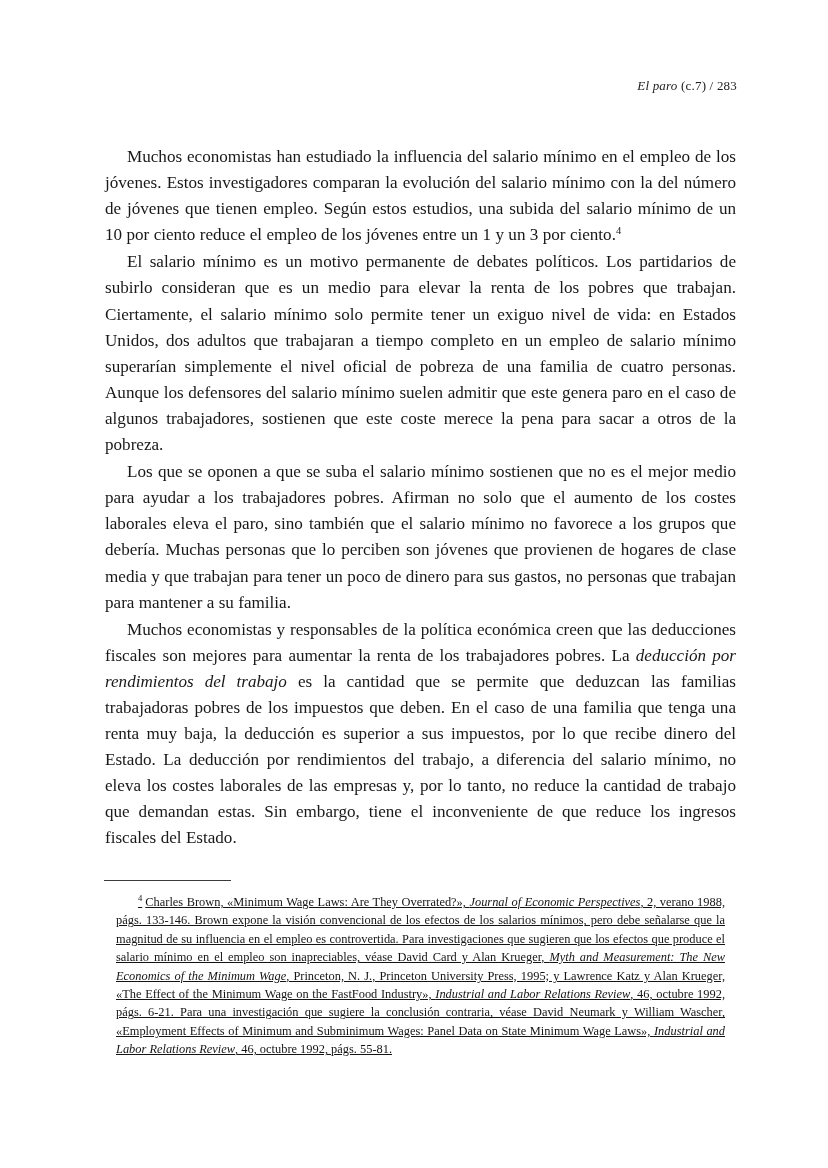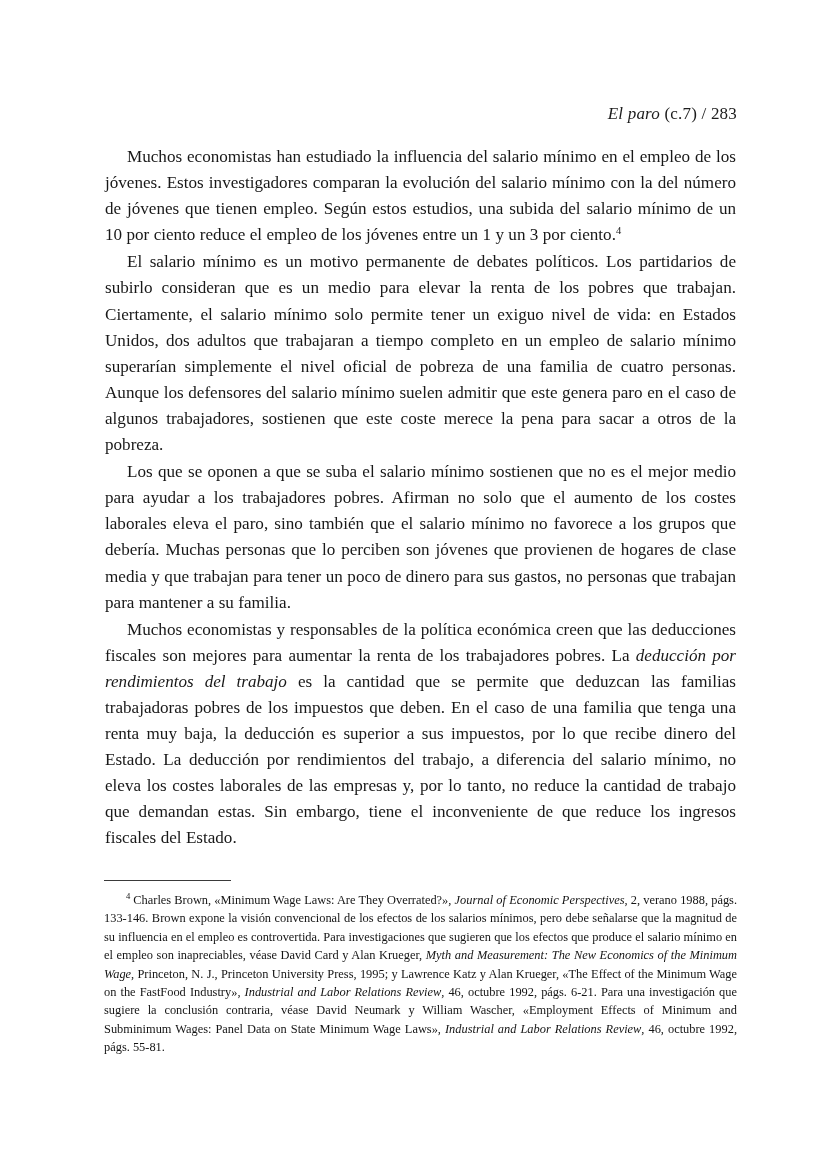--- a/index.html
+++ b/index.html
@@ -20,24 +20,24 @@
     position: absolute;
     left: 0; top: 0;
     width: 828px;
     height: 1168px;
   }
 
   
   .running-head {
     position: absolute;
     left: 104px;
-    top: 104px;
+    top: 76px;
     width: 633px;
     text-align: right;
-    font-size: 17px;
+    font-size: 13px;
     line-height: 20px;
     color: #1c1c1c;
     letter-spacing: 0.2px;
     white-space: nowrap;
   }
   .running-head .rh-title {
     font-style: italic;
   }
   .running-head .rh-chapter,
   .running-head .rh-sep,
@@ -79,28 +79,29 @@
     top: 880px;
     width: 633px;
   }
   .footnote-rule {
     width: 127px;
     height: 0;
     border-top: 1.1px solid #3a3a3a;
     margin: 0 0 10px 0;
   }
   .footnote-text {
-    margin: 0;
+    margin: 12px;
     text-indent: 22px;
     text-align: justify;
     font-size: 12.4px;
     line-height: 18.4px;
     color: #141414;
     -webkit-hyphens: none;
     hyphens: none;
+    text-decoration: underline;
   }
   .footnote-text sup {
     font-size: 8.6px;
     line-height: 0;
     vertical-align: 0.62em;
     padding-right: 3px;
   }
   .footnote-text .em {
     font-style: italic;
   }

